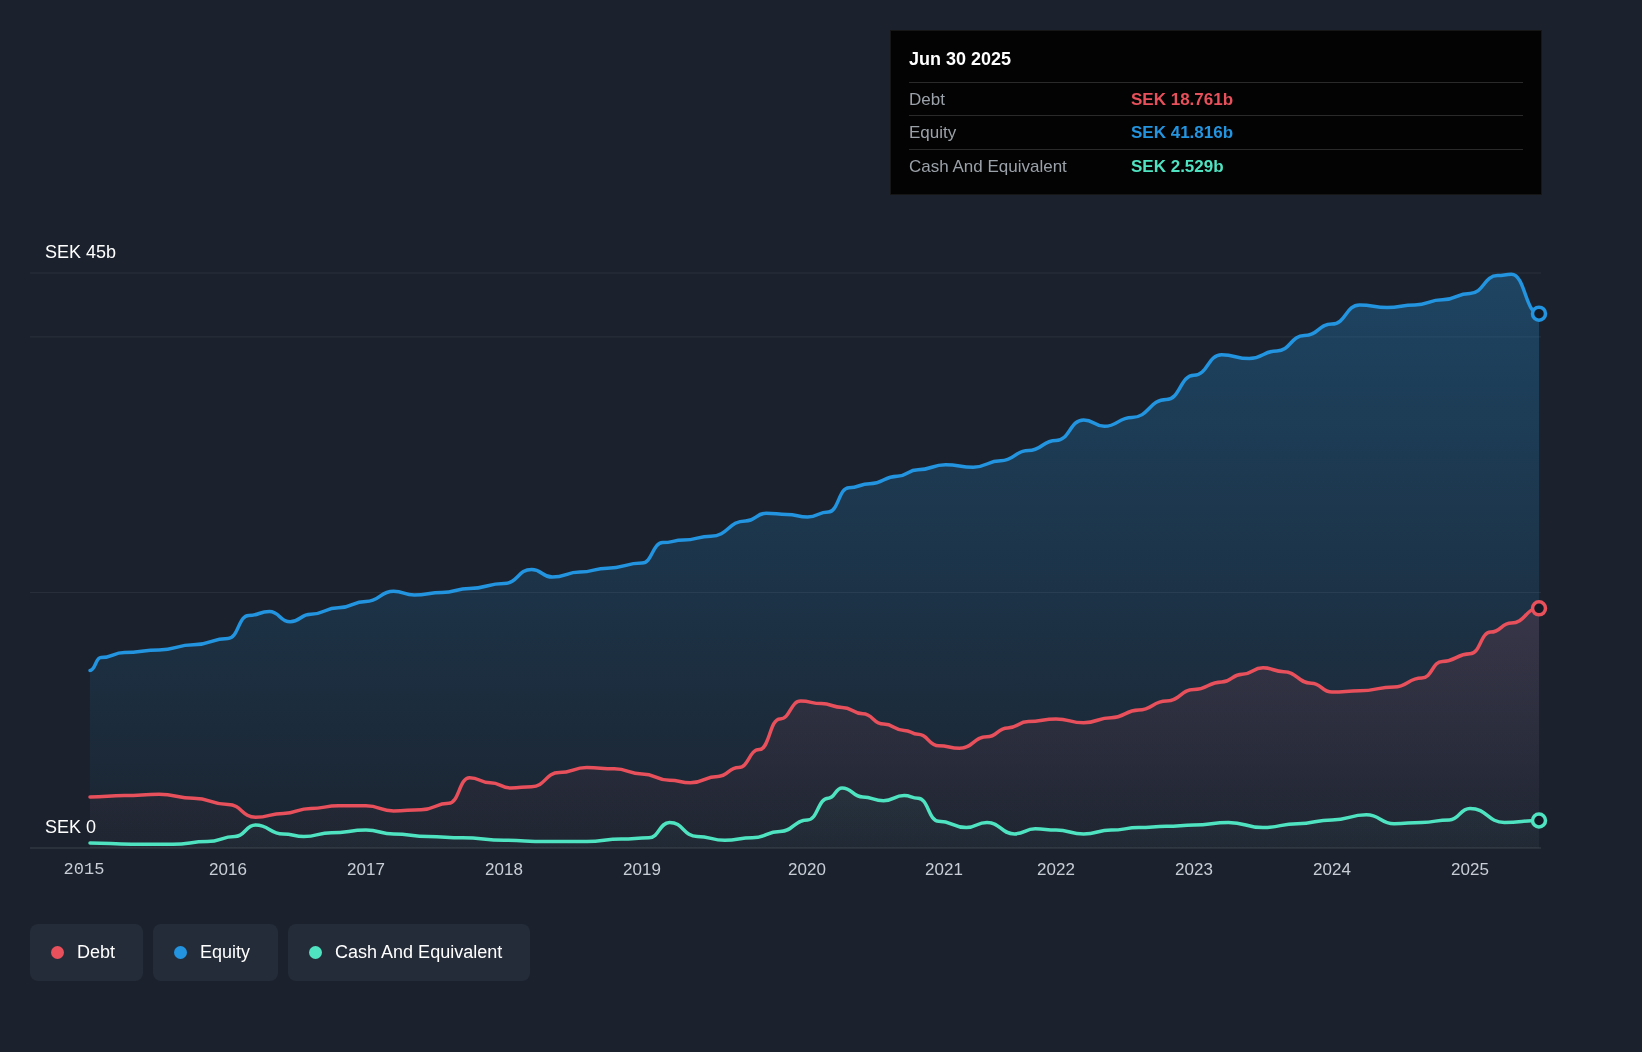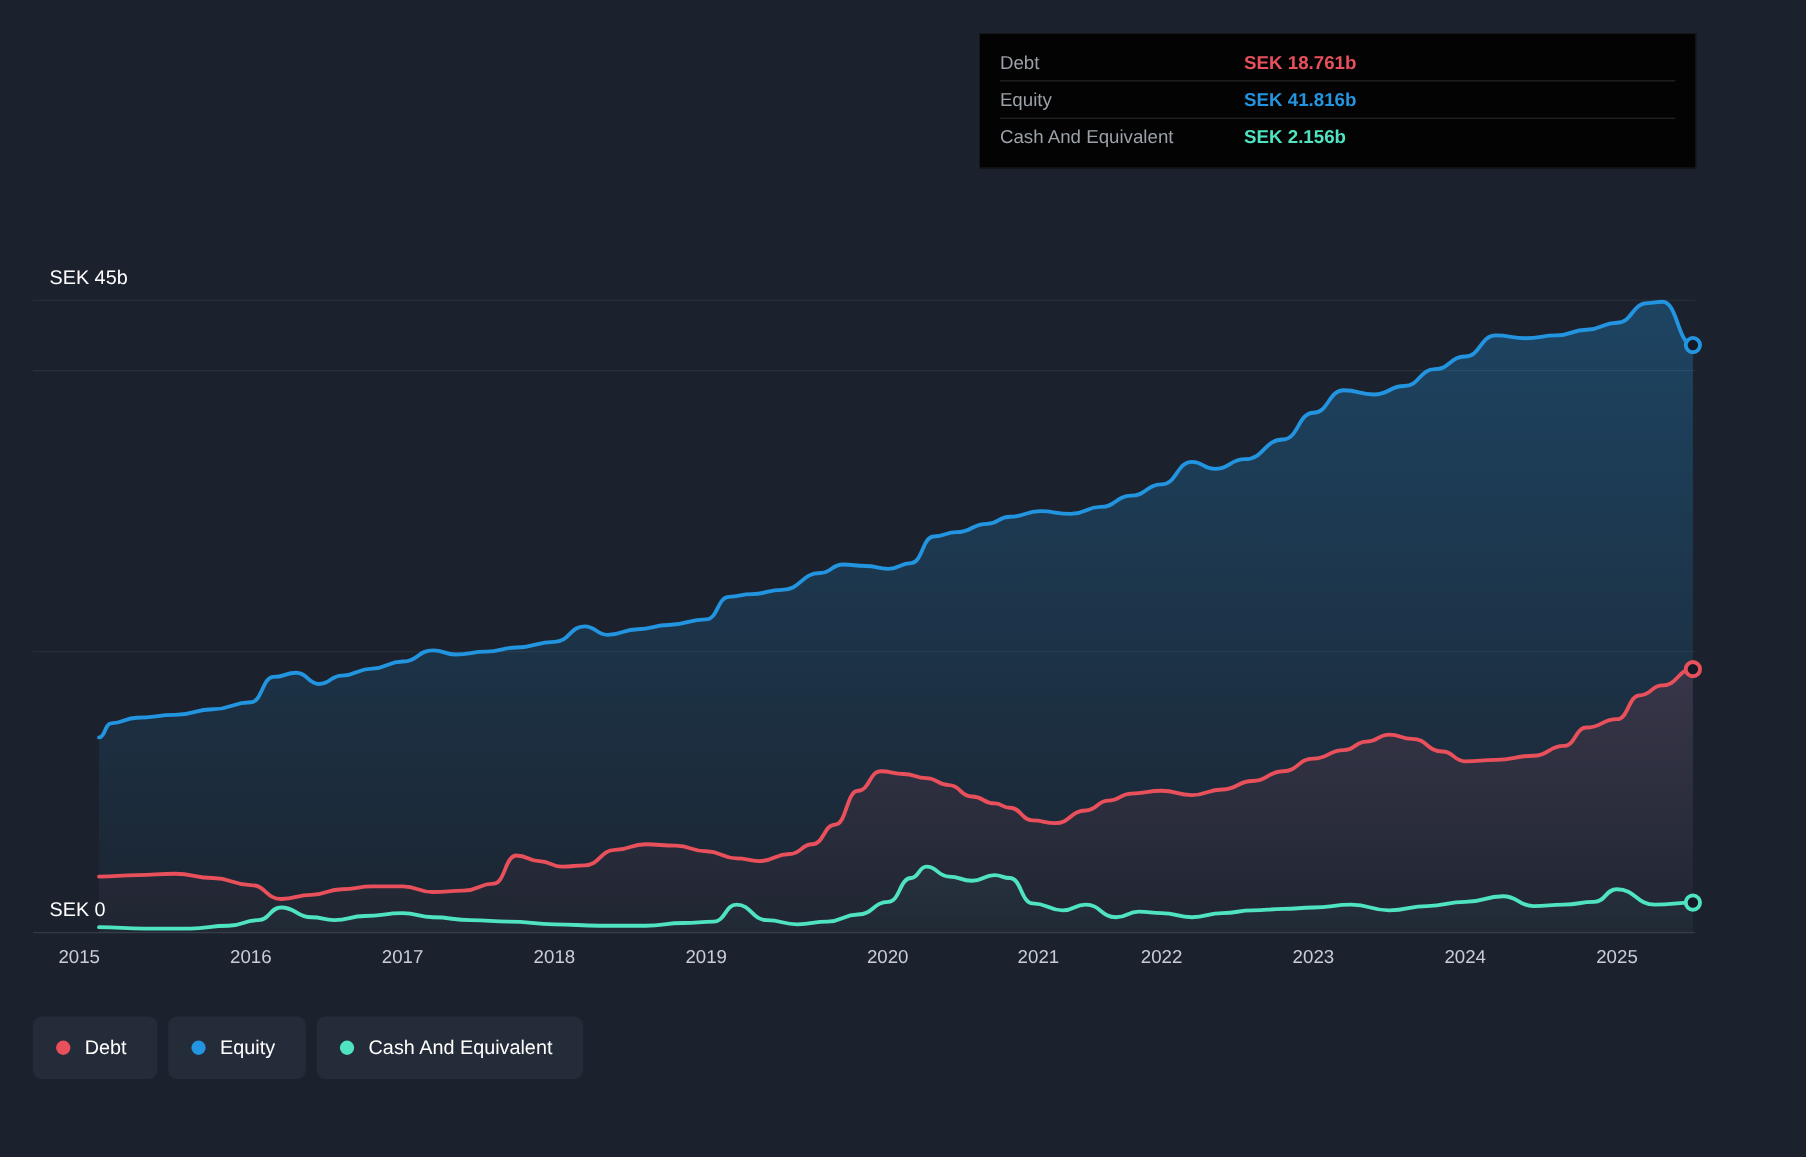--- a/index.html
+++ b/index.html
@@ -98,45 +98,46 @@
     <circle cx="1539.0" cy="313.7" r="6.5" fill="#131a26" stroke="#2394df" stroke-width="3.5"></circle>
     <circle cx="1539.0" cy="608.3" r="6.5" fill="#131a26" stroke="#e8505b" stroke-width="3.5"></circle>
     <circle cx="1539.0" cy="820.5" r="6.5" fill="#131a26" stroke="#4fe3c1" stroke-width="3.5"></circle>
   </svg>
 
 <div id="y-axis">
     <div class="y-label" style="top: 242px;">SEK 45b</div>
     <div class="y-label" style="top: 817px;">SEK 0</div>
   </div>
 <div id="x-axis">
-    <span class="x-tick" style="left: 72px;">2015</span>
+    <span class="x-tick" style="left: 84px; font-family: Liberation Mono, monospace;">2015</span>
     <span class="x-tick" style="left: 228px;">2016</span>
     <span class="x-tick" style="left: 366px;">2017</span>
     <span class="x-tick" style="left: 504px;">2018</span>
     <span class="x-tick" style="left: 642px;">2019</span>
     <span class="x-tick" style="left: 780px; margin-left: 27px;">2020</span>
     <span class="x-tick" style="left: 944px; text-align: right;">2021</span>
     <span class="x-tick" style="left: 1056px;">2022</span>
     <span class="x-tick" style="left: 1194px;">2023</span>
     <span class="x-tick" style="left: 1332px;">2024</span>
     <span class="x-tick" style="left: 1470px;">2025</span>
   </div>
 
 <div class="tooltip">
+  <div class="tt-title">Jun 30 2025</div>
   <div class="tt-row sep-bottom">
     <span class="tt-label">Debt</span>
     <span class="tt-value" style="color: rgb(232, 80, 91);">SEK 18.761b</span>
   </div>
   <div class="tt-row">
     <span class="tt-label">Equity</span>
     <span class="tt-value" style="color: rgb(35, 148, 223);">SEK 41.816b</span>
   </div>
   <div class="tt-row sep-top">
     <span class="tt-label">Cash And Equivalent</span>
-    <span class="tt-value" style="color: rgb(79, 227, 193);">SEK 2.156b</span>
+    <span class="tt-value" style="color: rgb(79, 227, 193);">SEK 2.529b</span>
   </div>
 </div>
 
 <div id="legend">
     <div class="legend-item">
       <span class="legend-dot" style="background: rgb(232, 80, 91);"></span>
       <span>Debt</span>
     </div>
     <div class="legend-item">
       <span class="legend-dot" style="background: rgb(35, 148, 223);"></span>

